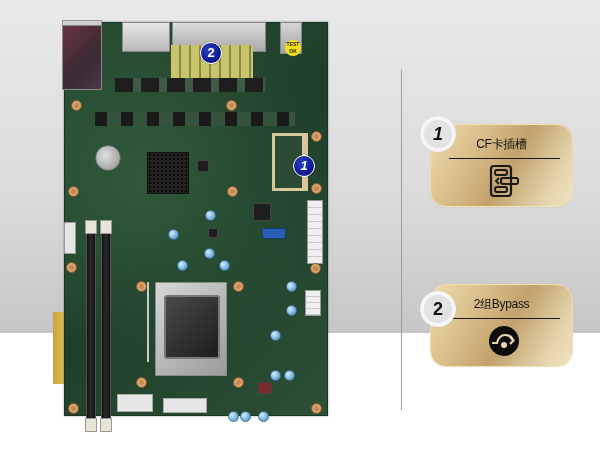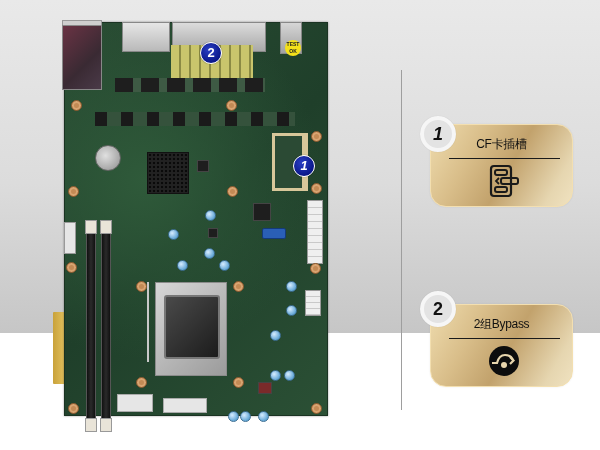--- a/index.html
+++ b/index.html
@@ -63,21 +63,21 @@
   .divider { position:absolute; left:401px; top:70px; width:1px; height:340px; background:#9e9e9e; }
   
   .card {
     position:absolute; left:430px; width:141px; height:81px;
     border-radius:16px;
     background: linear-gradient(120deg, #efdcae 0%, #d9be8a 30%, #c2a26c 55%, #e6d6b0 85%, #f0e2c0 100%);
     border:1px solid #f3dfb0;
     box-shadow: 0 0 2px rgba(0,0,0,0.08);
   }
   .card.c1 { top:124px; }
-  .card.c2 { top:304px; }
+  .card.c2 { top:284px; }
   .card-title { position:absolute; left:0; right:0; top:11px; text-align:center; font-size:12px; color:#111; letter-spacing:-0.3px; }
   .card-rule { position:absolute; left:18px; right:12px; top:33px; height:1px; background:#1a1a1a; }
   .card-icon { position:absolute; left:55px; top:39px; width:36px; height:34px; }
   .num-badge {
     position:absolute; width:28px; height:28px; border-radius:50%;
     background:#e3e3e3; border:4px solid #f6f6f6;
     font-size:18px; font-weight:bold; font-style:italic; color:#111;
     text-align:center; line-height:28px;
     box-shadow: 0 0 1px rgba(0,0,0,0.15);
   }

